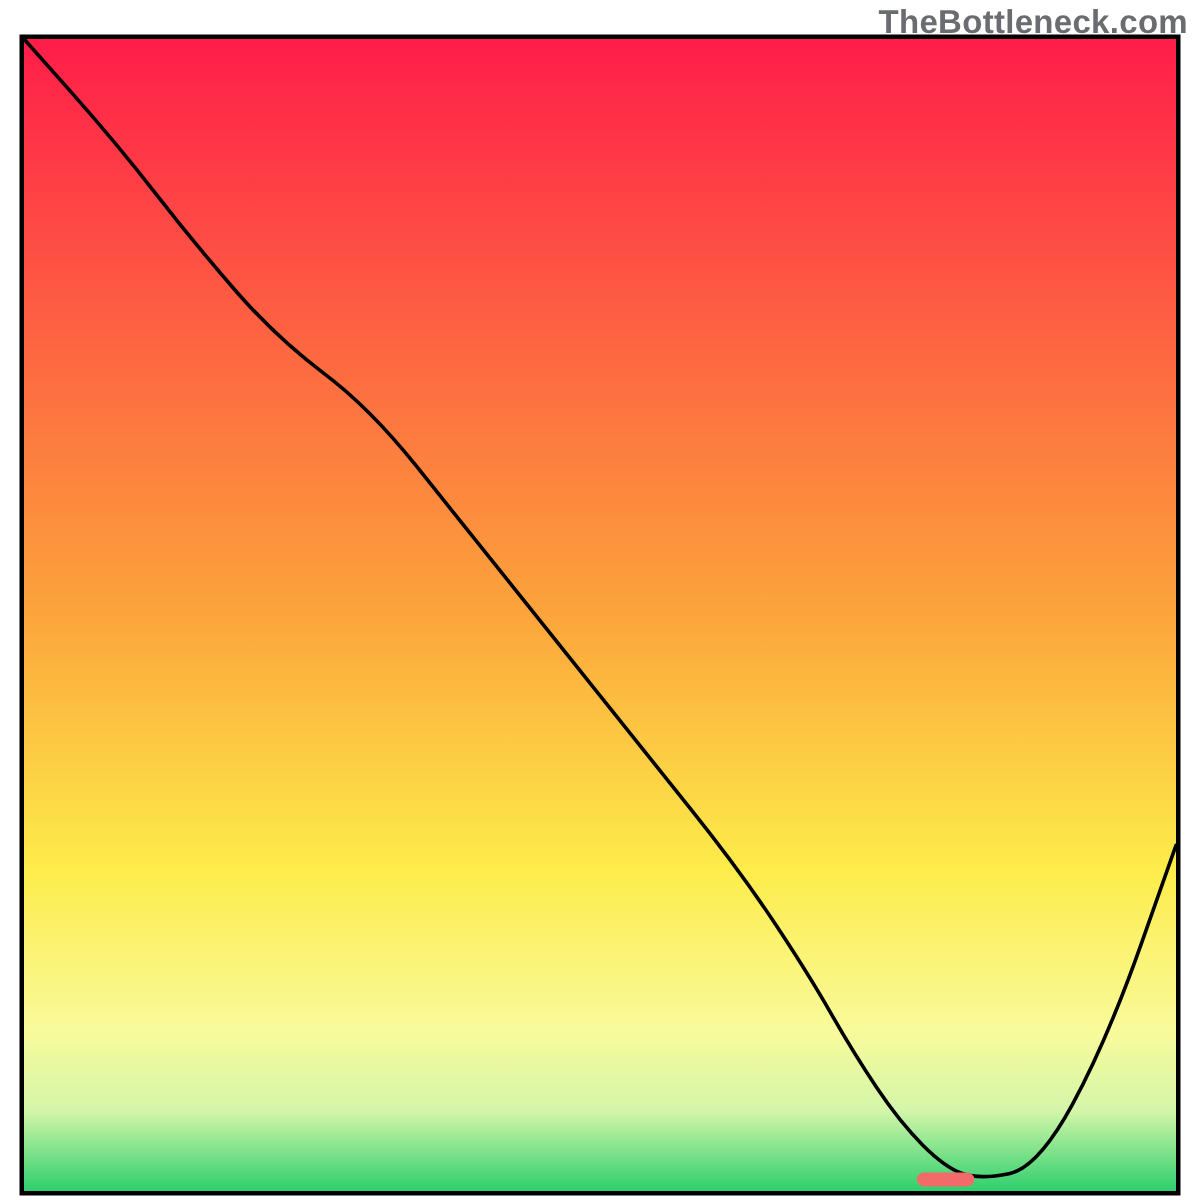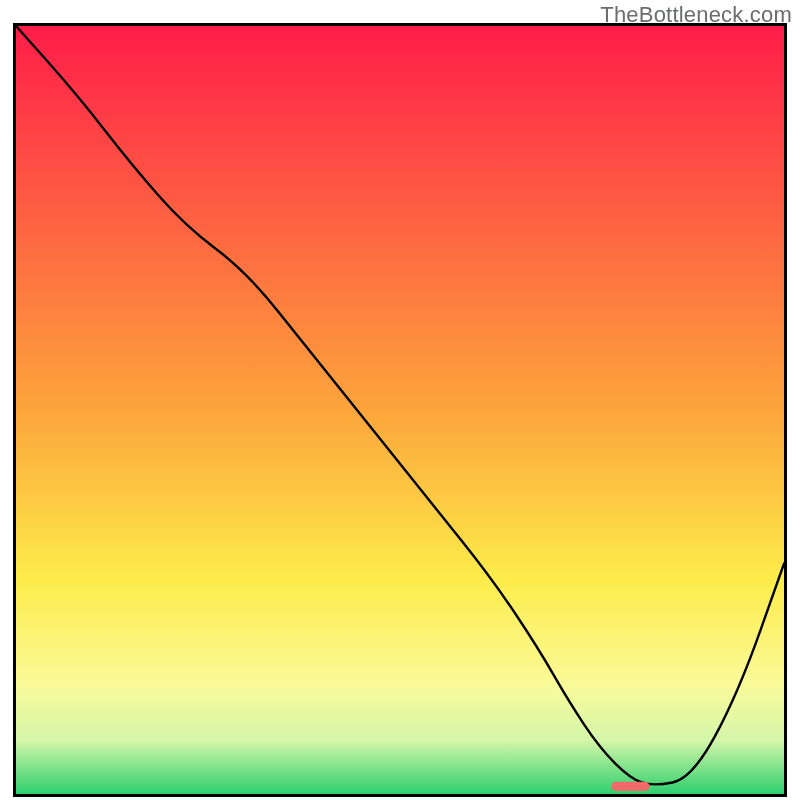--- a/index.html
+++ b/index.html
@@ -14,21 +14,21 @@
   .stage {
     position: relative;
     width: 800px;
     height: 800px;
   }
   .watermark {
     position: absolute;
     top: 2px;
     right: 8px;
     font-size: 22px;
-    font-weight: 400;
+    font-weight: 700;
     color: #6b6c6f;
     letter-spacing: 0.2px;
     z-index: 10;
     user-select: none;
   }
   .plot-wrap {
     position: absolute;
     left: 13px;
     top: 23px;
     width: 774px;

